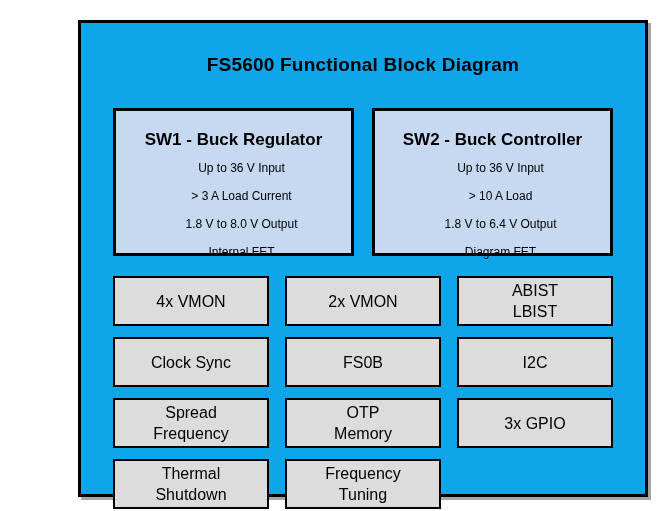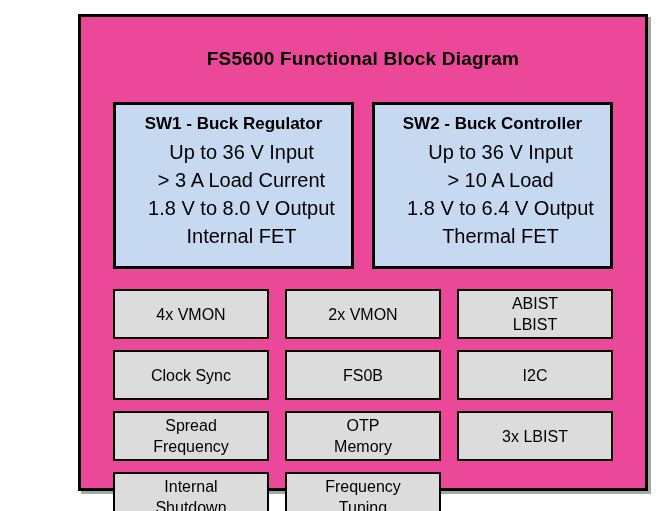--- a/index.html
+++ b/index.html
@@ -9,24 +9,24 @@
     height: 511px;
     background: #ffffff;
     font-family: "Liberation Sans", sans-serif;
     color: #000000;
     overflow: hidden;
   }
 
   .frame {
     position: absolute;
     left: 78px;
-    top: 14px;
+    top: 20px;
     width: 570px;
     height: 477px;
-    background: #ec4899;
+    background: #0ea5e9;
     border: 3px solid #000000;
     box-shadow: 3px 3px 0 rgba(0,0,0,0.35);
   }
 
   .diagram-title {
     margin-top: 30px;
     text-align: center;
     font-size: 19px;
     font-weight: bold;
     line-height: 24px;
@@ -34,35 +34,35 @@
   }
 
   .sw-row {
     display: flex;
     gap: 18px;
     margin: 31px 32px 0 32px;
   }
 
   .sw-box {
     flex: 1;
-    height: 167px;
+    height: 148px;
     background: #C6D9F0;
     border: 3px solid #000000;
     text-align: center;
-    padding-top: 4px;
+    padding-top: 14px;
   }
 
   .sw-title {
     font-size: 17px;
     font-weight: bold;
     line-height: 29px;
   }
 
   .sw-line {
-    font-size: 20px;
+    font-size: 12px;
     line-height: 28px;
     margin-left: 16px;
   }
 
   .feature-grid {
     display: grid;
     grid-template-columns: repeat(3, 1fr);
     column-gap: 16px;
     row-gap: 11px;
     margin: 20px 32px 0 32px;
@@ -96,37 +96,37 @@
       <div class="sw-line">&gt; 3 A Load Current</div>
       <div class="sw-line">1.8 V to 8.0 V Output</div>
       <div class="sw-line">Internal FET</div>
     </div>
 
     <div class="sw-box">
       <div class="sw-title">SW2 - Buck Controller</div>
       <div class="sw-line">Up to 36 V Input</div>
       <div class="sw-line">&gt; 10 A Load</div>
       <div class="sw-line">1.8 V to 6.4 V Output</div>
-      <div class="sw-line">Thermal FET</div>
+      <div class="sw-line">Diagram FET</div>
     </div>
 
   </div>
 
   <div class="feature-grid">
     <div class="feature-block">4x VMON</div>
     <div class="feature-block">2x VMON</div>
     <div class="feature-block">ABIST
 LBIST</div>
     <div class="feature-block">Clock Sync</div>
     <div class="feature-block">FS0B</div>
     <div class="feature-block">I2C</div>
     <div class="feature-block">Spread
 Frequency</div>
     <div class="feature-block">OTP
 Memory</div>
-    <div class="feature-block">3x LBIST</div>
-    <div class="feature-block">Internal
+    <div class="feature-block">3x GPIO</div>
+    <div class="feature-block">Thermal
 Shutdown</div>
     <div class="feature-block">Frequency
 Tuning</div>
   </div>
 
 </div>
 
 </body></html>

